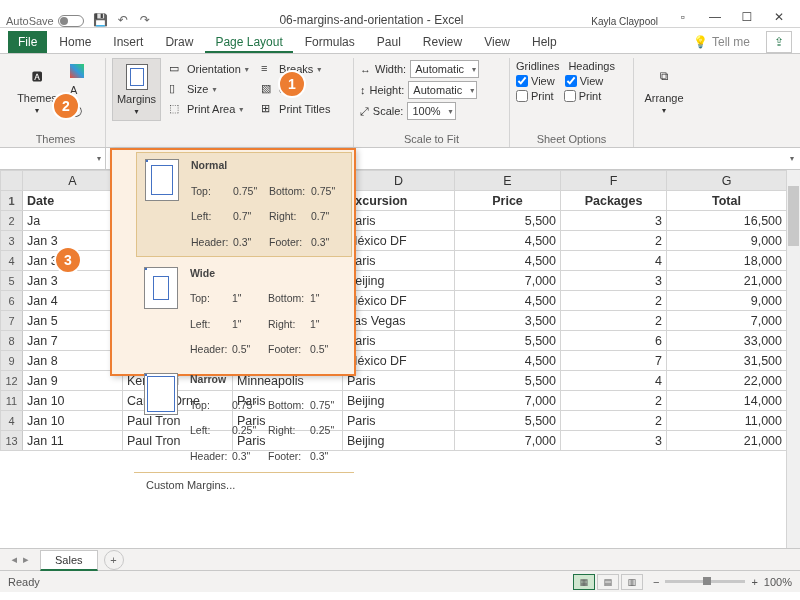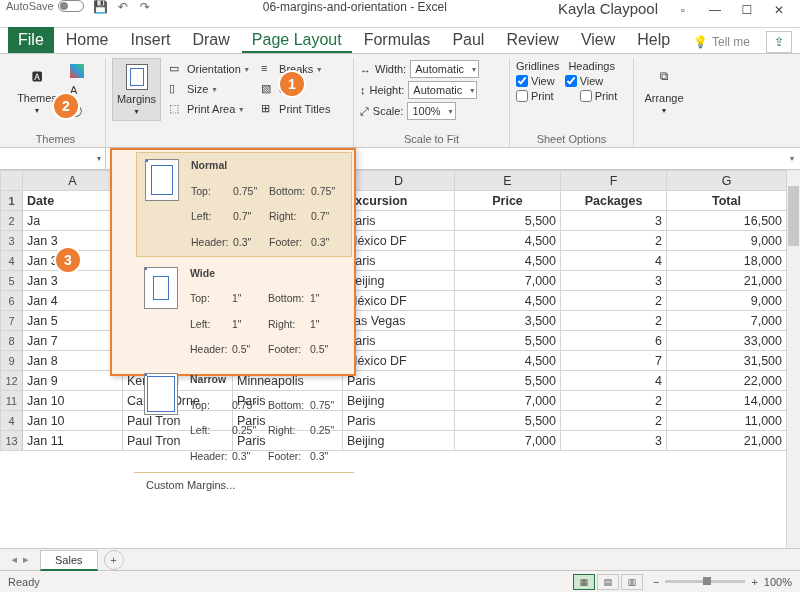--- a/index.html
+++ b/index.html
@@ -1,33 +1,33 @@
 <!DOCTYPE html>
 <html><head>
 <meta charset="utf-8">
 <style>
   * { margin: 0; padding: 0; box-sizing: border-box; font-family: "Segoe UI", Arial, sans-serif; }
   body { background: #fff; font-size: 12px; color: #333; width: 800px; height: 600px; overflow: hidden; position: relative; }
 
   
-  .titlebar { height: 28px; background: #fff; display: flex; align-items: flex-start; padding: 0 6px; border-bottom: 1px solid #d4d4d4; }
+  .titlebar { height: 28px; background: #fff; display: flex; align-items: flex-end; padding: 0 6px; border-bottom: 1px solid #d4d4d4; }
   .titlebar .autosave { font-size: 11px; color: #666; display: flex; align-items: center; gap: 4px; }
   .titlebar .toggle { width: 26px; height: 12px; border: 1px solid #888; border-radius: 6px; display: inline-block; position: relative; }
   .titlebar .toggle::after { content: ""; position: absolute; left: 1px; top: 1px; width: 8px; height: 8px; border-radius: 50%; background: #888; }
   .titlebar .qat { display: flex; gap: 8px; margin-left: 10px; }
   .titlebar .qat span { width: 14px; height: 14px; display: inline-flex; align-items: center; justify-content: center; color: #666; }
   .titlebar .title { flex: 1; text-align: center; font-size: 12px; color: #444; }
-  .titlebar .user { font-size: 15px; color: #444; margin-right: 10px; }
+  .titlebar .user { font-size: 10px; color: #444; margin-right: 10px; }
   .titlebar .winbtns { display: flex; gap: 2px; }
   .titlebar .winbtns div { width: 30px; height: 20px; display: flex; align-items: center; justify-content: center; color: #444; }
   .titlebar .winbtns .close { background: none; }
 
   
   .tabs { height: 26px; background: #fff; display: flex; align-items: flex-end; padding: 0 8px; border-bottom: 1px solid #c8c8c8; gap: 2px; }
-  .tabs .tab { padding: 4px 10px; font-size: 16px; color: #444; cursor: pointer; }
+  .tabs .tab { padding: 4px 10px; font-size: 12px; color: #444; cursor: pointer; }
   .tabs .tab.file { background: #217346; color: #fff; }
   .tabs .tab.active { color: #217346; border-bottom: 2px solid #217346; padding-bottom: 2px; }
   .tabs .spacer { flex: 1; }
   .tabs .tellme { font-size: 12px; color: #888; display: flex; align-items: center; gap: 4px; padding: 4px 8px; }
   .tabs .share { width: 26px; height: 22px; display: flex; align-items: center; justify-content: center; color: #217346; border: 1px solid #c8c8c8; margin-left: 6px; }
 
   
   .ribbon { height: 94px; background: #f3f2f1; border-bottom: 1px solid #c8c8c8; display: flex; padding: 4px 6px 0 6px; position: relative; }
   .group { display: flex; flex-direction: column; padding: 0 6px; border-right: 1px solid #d4d4d4; }
   .group:last-child { border-right: none; }
@@ -250,21 +250,21 @@
         <div class="ribbon-row" style="gap:10px">
           <label class="cb">
               <input type="checkbox" checked="" style="">
               <span>View</span>
             </label>
           <label class="cb">
               <input type="checkbox" checked="" style="">
               <span>View</span>
             </label>
         </div>
-        <div class="ribbon-row" style="gap:26px">
+        <div class="ribbon-row" style="gap:10px">
           <label class="cb">
               <input type="checkbox" style="">
               <span>Print</span>
             </label>
           <label class="cb">
               <input type="checkbox" style="">
               <span>Print</span>
             </label>
         </div>
       </div>

